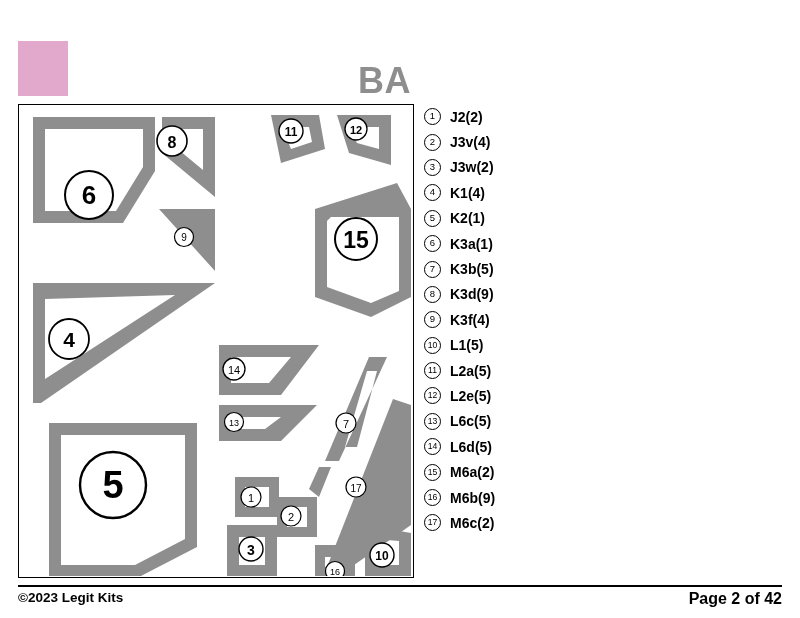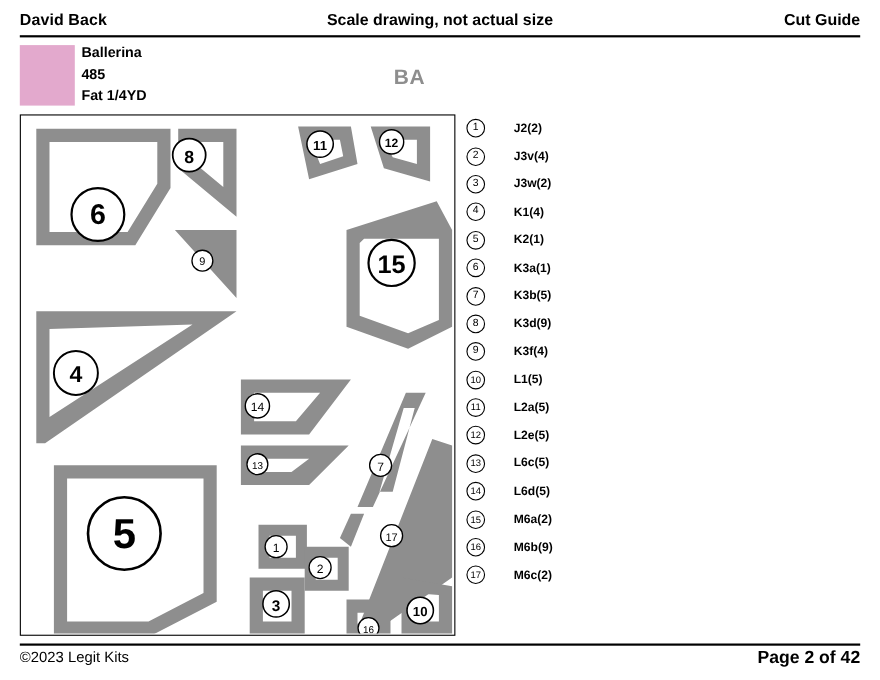--- a/index.html
+++ b/index.html
@@ -78,21 +78,21 @@
     font-size: 13px;
     font-weight: bold;
     line-height: 19.5px;
   }
 
   
   .ba-label {
     position: absolute;
     left: 358px;
     top: 60px;
-    font-size: 19px;
+    font-size: 36px;
     font-weight: bold;
     color: #8e8e8e;
     letter-spacing: 0.5px;
   }
 
   
   .drawing {
     position: absolute;
     left: 18px;
     top: 104px;
@@ -124,68 +124,57 @@
     border-radius: 50%;
     box-sizing: border-box;
     font-size: 9.5px;
     line-height: 14.4px;
     text-align: center;
     font-weight: normal;
     flex: 0 0 auto;
   }
   .legend-badge.wide { font-size: 8.6px; }
   .legend-label {
-    margin-left: 26px;
-    font-size: 11px;
+    margin-left: 9px;
+    font-size: 14px;
     font-weight: bold;
     white-space: nowrap;
   }
 
   
   .footer-rule {
     position: absolute;
     left: 18px;
     top: 585px;
     width: 764px;
     height: 2px;
     background: #000;
   }
   .ftr-left {
     position: absolute;
     left: 18px;
     top: 590px;
     font-size: 13.5px;
-    font-weight: normal;
+    font-weight: bold;
   }
   .ftr-right {
     position: absolute;
     right: 18px;
     top: 590px;
     font-size: 16px;
     font-weight: bold;
   }
 </style>
 </head>
 <body>
 
 <div id="page">
 
-  <div class="header">
-    <div class="hdr-left">David Back</div>
-    <div class="hdr-center">Scale drawing, not actual size</div>
-    <div class="hdr-right">Cut Guide</div>
-    <div class="header-rule"></div>
-  </div>
 
   <div class="swatch" style="background: rgb(227, 169, 205);"></div>
-  <div class="fabric-info">
-    <div>Ballerina</div>
-    <div>485</div>
-    <div>Fat 1/4YD</div>
-  </div>
 
   <div class="ba-label">BA</div>
 
   <div class="drawing">
     <svg width="393" height="471" viewBox="0 0 393 471" xmlns="http://www.w3.org/2000/svg">
       <g id="pieces" fill="#8e8e8e" stroke="none">
 
         <path d="M14,12 L136,12 L136,66 L104,118 L14,118 Z
                  M26,24 L26,106 L97,106 L124,62 L124,24 Z"></path>
 

